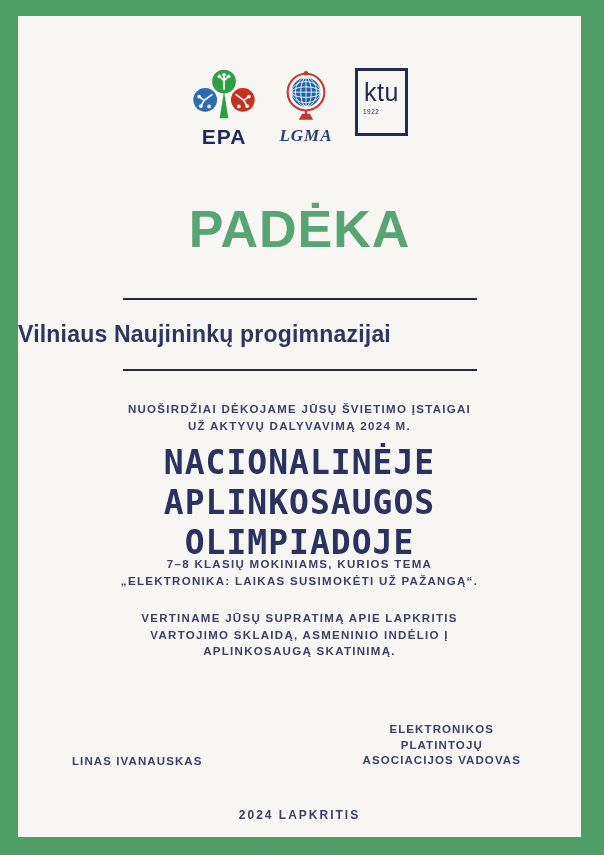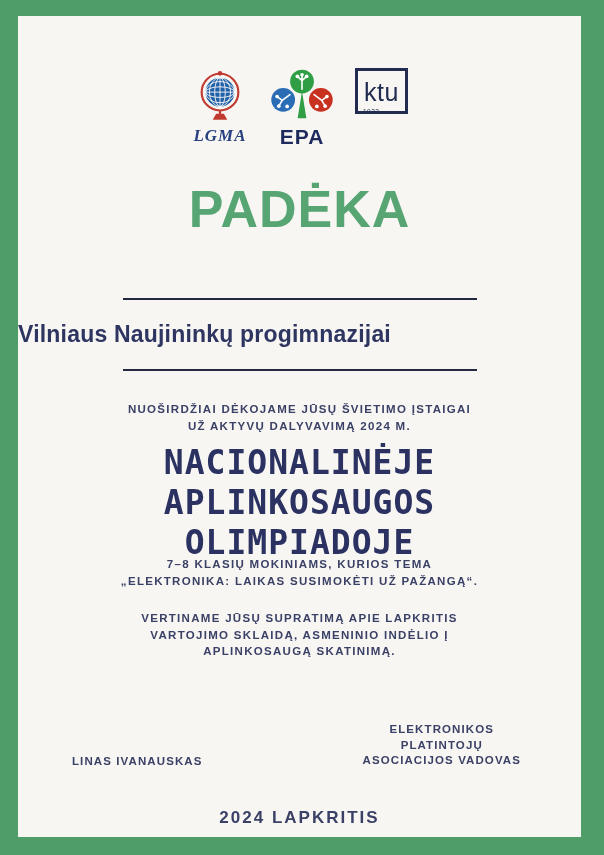--- a/index.html
+++ b/index.html
@@ -32,28 +32,28 @@
   .logos{top:52px;display:flex;justify-content:center;align-items:flex-start;gap:20px;}
   .logo-block{display:flex;flex-direction:column;align-items:center;}
   .epa-label{
     margin-top:1px;font-size:21px;font-weight:bold;color:#1e2a5c;letter-spacing:1px;
   }
   .lgma-label{
     margin-top:2px;font-family:"Liberation Serif",serif;font-style:italic;font-weight:bold;
     font-size:17px;color:#27407f;letter-spacing:1px;
   }
   .ktu-box{
-    width:53px;height:46px;border:3px solid #222b50;background:transparent;
+    width:53px;height:68px;border:3px solid #222b50;background:transparent;
     display:flex;flex-direction:column;align-items:center;
   }
   .ktu-word{font-size:25px;color:#222b50;margin-top:9px;line-height:25px;letter-spacing:0.5px;}
   .ktu-year{font-size:6.5px;color:#222b50;align-self:flex-start;margin-left:5px;margin-top:3px;letter-spacing:0.5px;}
   
   .main-title{
-    top:164px;text-align:center;
+    top:184px;text-align:center;
     font-size:52px;font-weight:bold;letter-spacing:1px;
     color:var(--title-green);line-height:1.15;
   }
   .rule{
     top:282px;margin:0 auto;width:354px;height:0;
     border-top:2px solid var(--line-color);
   }
   .rule2{top:353px;}
   .recipient{
     top:295px;
@@ -74,52 +74,31 @@
   .appreciation{top:594px;line-height:16.5px;}
   .signatures{
     top:706px;display:flex;justify-content:space-between;align-items:flex-end;
     padding-left:54px;padding-right:60px;
     color:var(--text-muted);font-size:11.5px;font-weight:bold;letter-spacing:1.1px;
   }
   .signer-name{line-height:15px;}
   .signer-title{text-align:center;line-height:15.5px;}
   .date-line{
     top:792px;text-align:center;color:var(--text-muted);
-    font-size:17px;font-weight:bold;letter-spacing:2px;
+    font-size:12px;font-weight:bold;letter-spacing:2px;
   }
   svg{display:block;}
 </style>
 </head>
 <body>
 
 <div class="page">
   <div class="sheet">
 
     <div class="abs logos">
-
-      <div class="logo-block">
-        <span>
-          <svg width="58" height="56" viewBox="0 0 60 58">
-            <circle cx="30" cy="25" r="19" fill="none" stroke="#c13a30" stroke-width="2.2"></circle>
-            <circle cx="30" cy="5.5" r="2.4" fill="#c13a30"></circle>
-            <rect x="28.8" y="44" width="2.4" height="5" fill="#c13a30"></rect>
-            <path d="M22.5,53.5 L37.5,53.5 L34,47.5 L26,47.5 Z" fill="#c13a30"></path>
-            <circle cx="30" cy="25" r="15" fill="#2160a5"></circle>
-            <g stroke="#ffffff" stroke-width="0.9" fill="none">
-              <ellipse cx="30" cy="25" rx="15" ry="5.5"></ellipse>
-              <ellipse cx="30" cy="25" rx="15" ry="11"></ellipse>
-              <ellipse cx="30" cy="25" rx="5.5" ry="15"></ellipse>
-              <ellipse cx="30" cy="25" rx="11" ry="15"></ellipse>
-              <line x1="15" y1="25" x2="45" y2="25"></line>
-              <line x1="30" y1="10" x2="30" y2="40"></line>
-            </g>
-          </svg>
-        </span>
-        <div class="lgma-label">LGMA</div>
-      </div>
 
       <div class="logo-block">
         <span>
           <svg width="66" height="56" viewBox="0 0 68 58">
             <circle cx="34" cy="14" r="12.3" fill="#2f9e44"></circle>
             <circle cx="14.5" cy="33" r="12.3" fill="#2a6db4"></circle>
             <circle cx="53.5" cy="33" r="12.3" fill="#c8301f"></circle>
             <path d="M34,24 L38.5,52 L29.5,52 Z" fill="#2f9e44"></path>
             <g stroke="#ffffff" stroke-width="1.7" fill="none" stroke-linecap="round">
               <path d="M34,22 L34,13 M34,13 L29.2,8.6 M34,13 L38.8,8.6 M34,13 L34,8"></path>
@@ -133,20 +112,41 @@
               <circle cx="8.2" cy="29.6" r="1.9"></circle>
                 <circle cx="10" cy="39.5" r="1.9"></circle>
                 <circle cx="18.6" cy="39.8" r="1.9"></circle>
               <circle cx="59.8" cy="29.6" r="1.9"></circle>
                 <circle cx="58" cy="39.5" r="1.9"></circle>
                 <circle cx="49.4" cy="39.8" r="1.9"></circle>
             </g>
           </svg>
         </span>
         <div class="epa-label">EPA</div>
+      </div>
+
+      <div class="logo-block">
+        <span>
+          <svg width="58" height="56" viewBox="0 0 60 58">
+            <circle cx="30" cy="25" r="19" fill="none" stroke="#c13a30" stroke-width="2.2"></circle>
+            <circle cx="30" cy="5.5" r="2.4" fill="#c13a30"></circle>
+            <rect x="28.8" y="44" width="2.4" height="5" fill="#c13a30"></rect>
+            <path d="M22.5,53.5 L37.5,53.5 L34,47.5 L26,47.5 Z" fill="#c13a30"></path>
+            <circle cx="30" cy="25" r="15" fill="#2160a5"></circle>
+            <g stroke="#ffffff" stroke-width="0.9" fill="none">
+              <ellipse cx="30" cy="25" rx="15" ry="5.5"></ellipse>
+              <ellipse cx="30" cy="25" rx="15" ry="11"></ellipse>
+              <ellipse cx="30" cy="25" rx="5.5" ry="15"></ellipse>
+              <ellipse cx="30" cy="25" rx="11" ry="15"></ellipse>
+              <line x1="15" y1="25" x2="45" y2="25"></line>
+              <line x1="30" y1="10" x2="30" y2="40"></line>
+            </g>
+          </svg>
+        </span>
+        <div class="lgma-label">LGMA</div>
       </div>
 
       <div class="logo-block">
         <div class="ktu-box">
           <div class="ktu-word">ktu</div>
           <div class="ktu-year">1922</div>
         </div>
       </div>
     </div>
 

